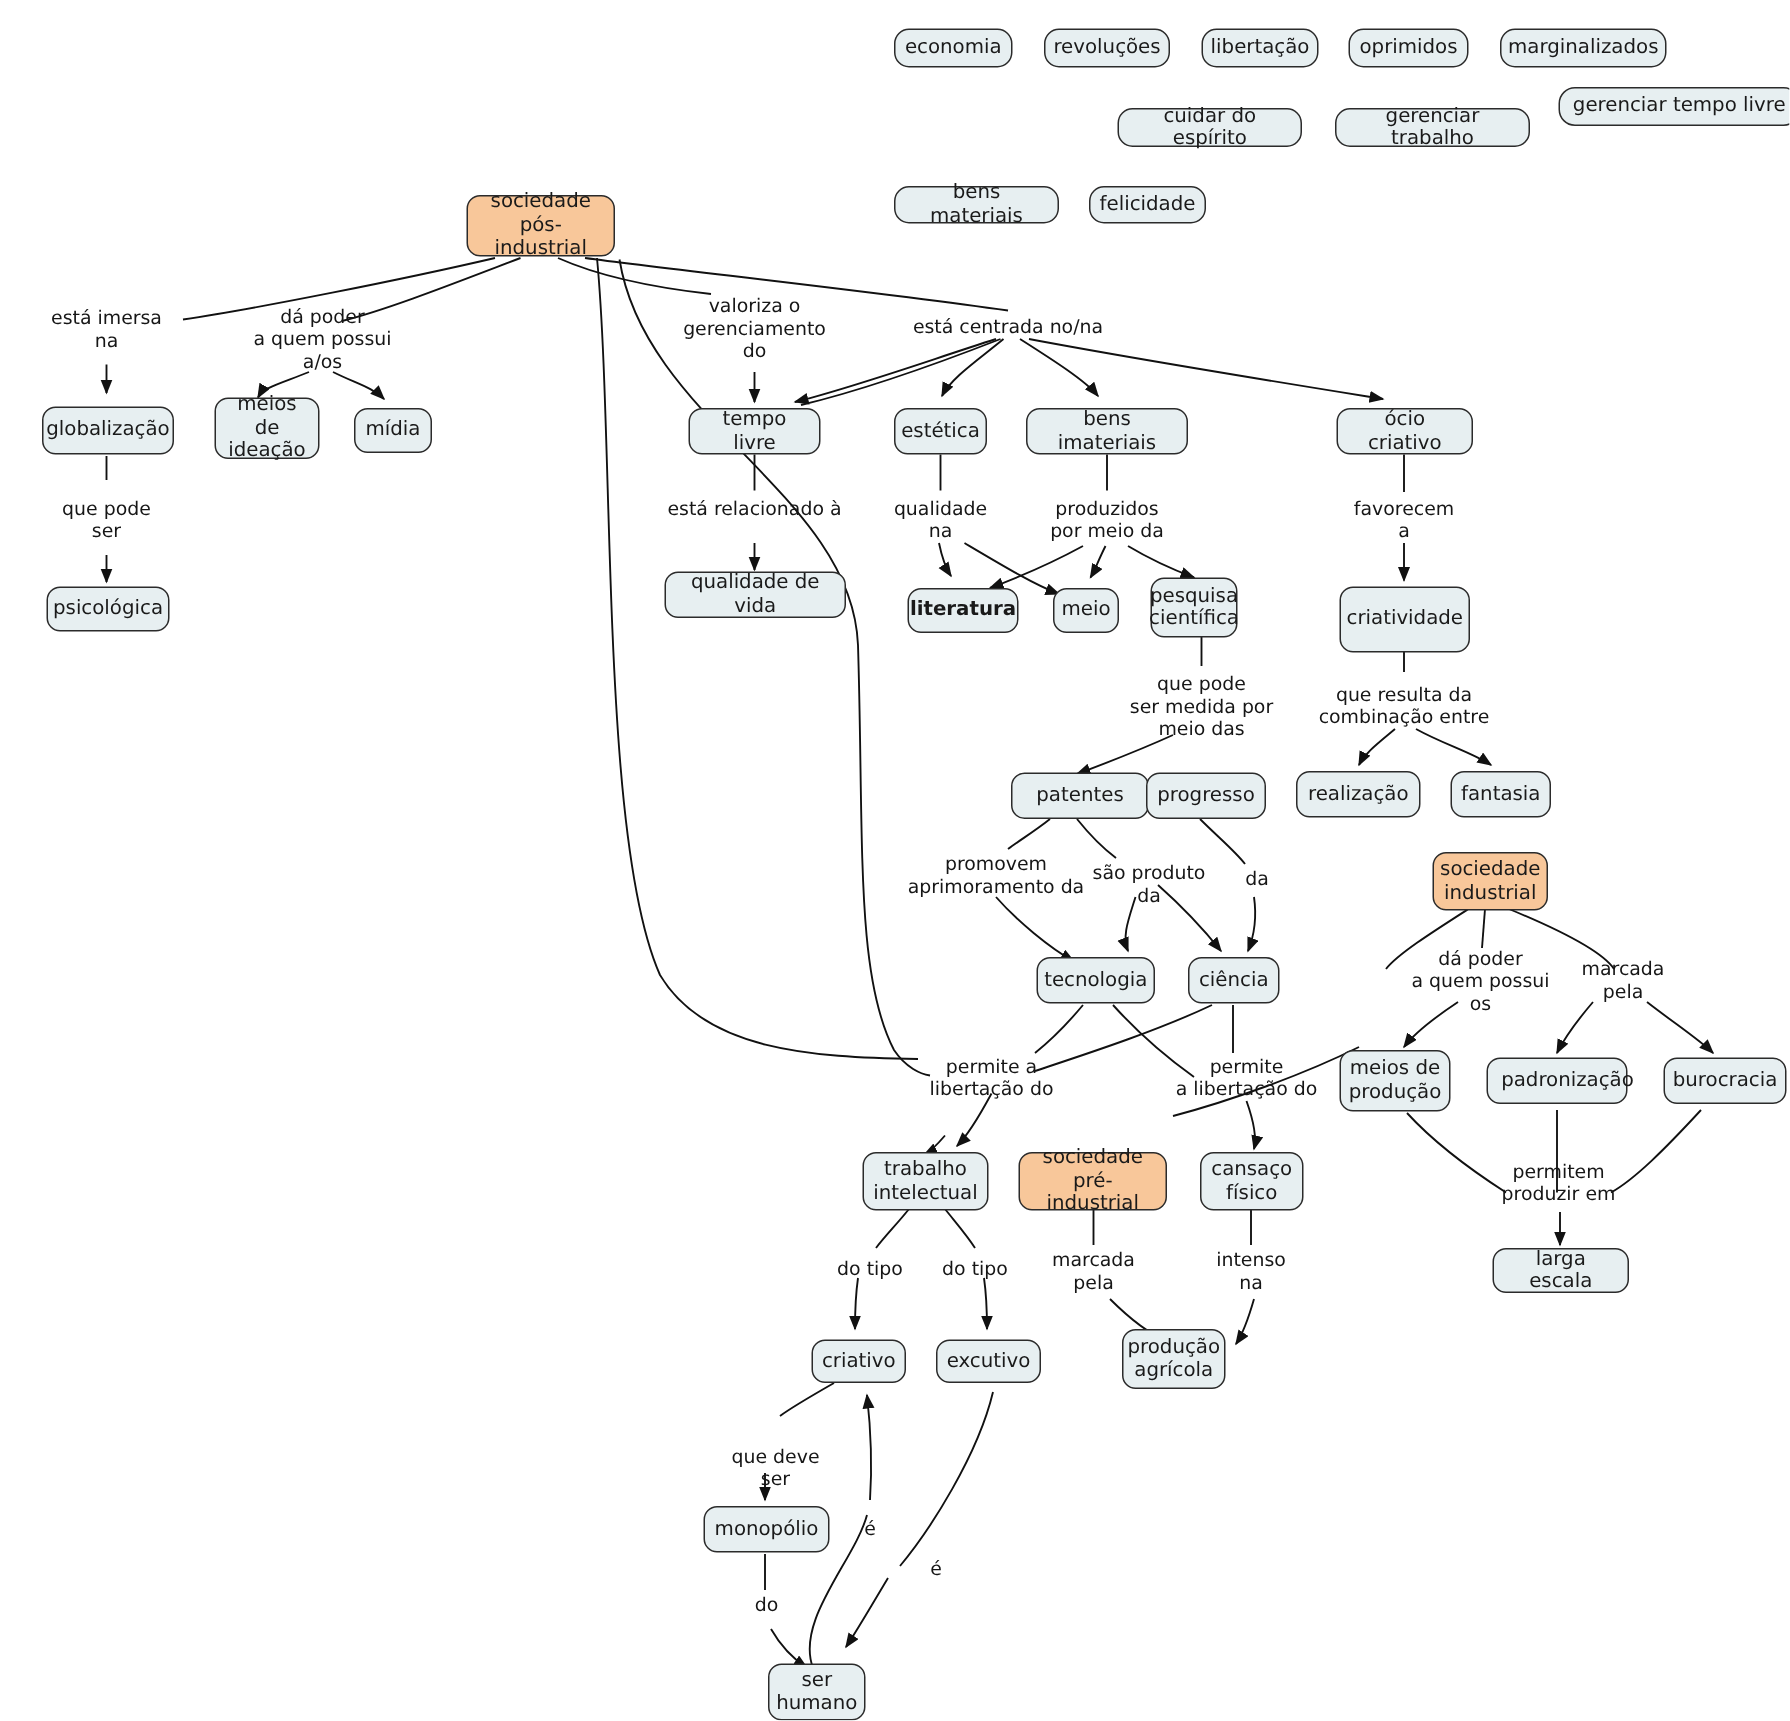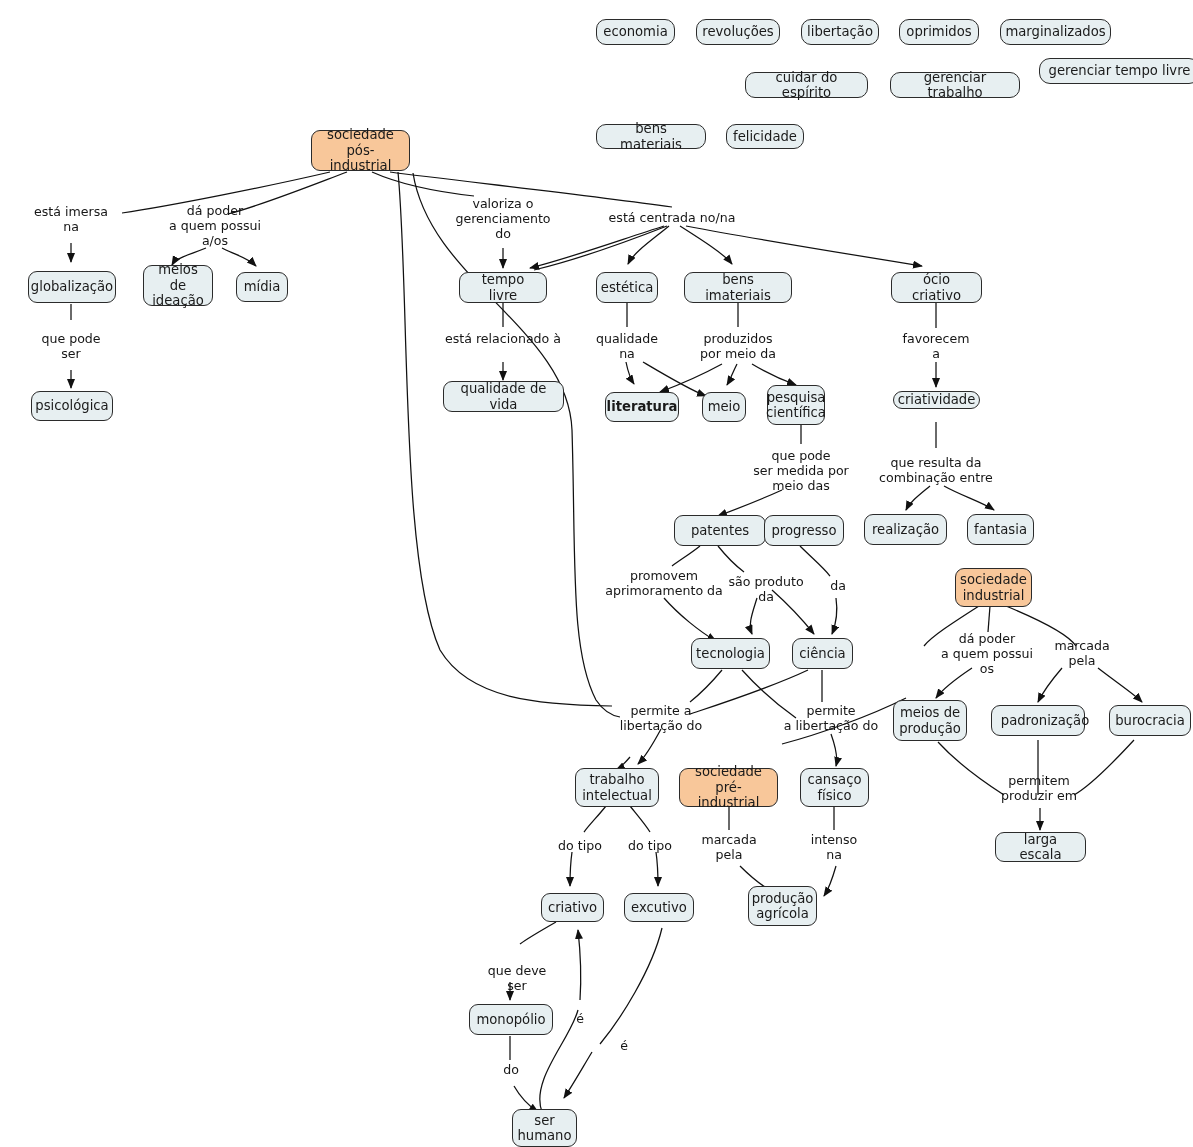--- a/index.html
+++ b/index.html
@@ -222,21 +222,21 @@
 
   <div class="node" style="left:891px;top:272px;width:91px;height:31px;">ócio criativo</div>
 
   <div class="node" style="left:605px;top:392px;width:74px;height:30px;font-weight:bold;">literatura</div>
 
   <div class="node" style="left:702px;top:392px;width:44px;height:30px;">meio</div>
 
   <div class="node" style="left:767px;top:385px;width:58px;height:40px;">pesquisa
 científica</div>
 
-  <div class="node" style="left:893px;top:391px;width:87px;height:18px;">criatividade</div>
+  <div class="node" style="left:893px;top:391px;width:87px;height:44px;">criatividade</div>
 
   <div class="node" style="left:674px;top:515px;width:92px;height:31px;">patentes</div>
 
   <div class="node" style="left:764px;top:515px;width:80px;height:31px;">progresso</div>
 
   <div class="node" style="left:864px;top:514px;width:83px;height:31px;">realização</div>
 
   <div class="node" style="left:967px;top:514px;width:67px;height:31px;">fantasia</div>
 
   <div class="node orange" style="left:955px;top:568px;width:77px;height:39px;">sociedade

